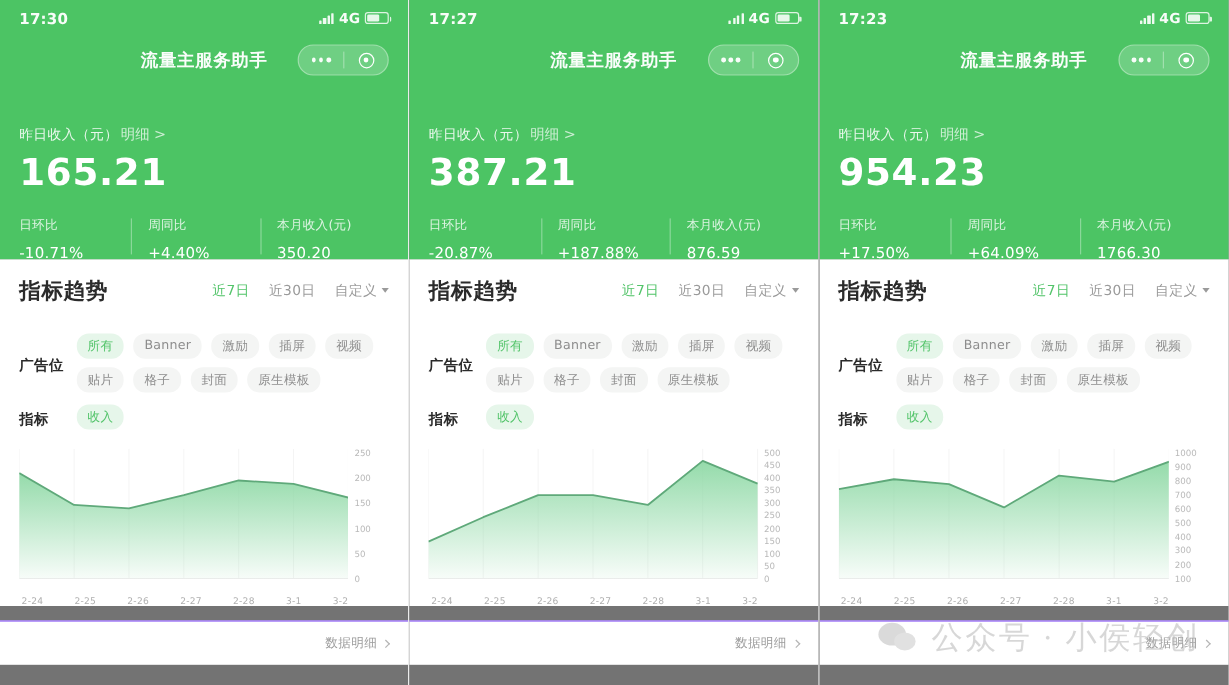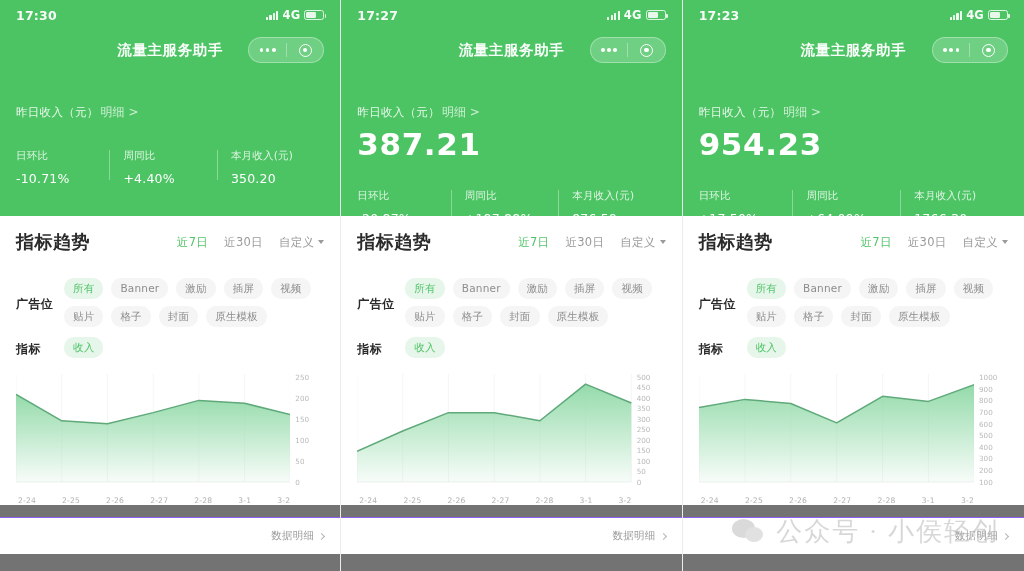--- a/index.html
+++ b/index.html
@@ -72,21 +72,21 @@
   .target i { width:4.6px; height:4.6px; border-radius:50%; background:#fff; display:block; }
 
   .hero-body { padding-top: 34px; }
   .hero-lbl-row { display:flex; align-items:center; gap:2px; }
   .hero-lbl { color:rgba(255,255,255,.88); font-size:11.5px; letter-spacing:.3px; }
   .hero-link { color:rgba(255,255,255,.72); font-size:12px; }
   .hero-amount {
     color:#fff; font-size:31px; font-weight:700; letter-spacing:.6px;
     margin-top:7px; line-height:1.05;
   }
-  .hero-stats { display:flex; margin-top:28px; }
+  .hero-stats { display:flex; margin-top:20px; }
   .stat { flex:1; position:relative; padding-right:6px; }
   .stat + .stat { padding-left:14px; }
   .stat + .stat::before {
     content:""; position:absolute; left:0; top:1px; width:1px; height:30px;
     background:rgba(255,255,255,.35);
   }
   .stat-k { color:rgba(255,255,255,.82); font-size:10.5px; letter-spacing:.2px; }
   .stat-v { color:#fff; font-size:12.5px; margin-top:8px; letter-spacing:.2px; }
 
   
@@ -185,20 +185,21 @@
                 <i></i>
               </div>
             </div>
           </div>
         </div>
         <div class="hero-body">
           <div class="hero-lbl-row">
             <div class="hero-lbl">昨日收入（元）</div>
             <div class="hero-link">明细 &gt;</div>
           </div>
+          <div class="hero-amount">165.21</div>
           <div class="hero-stats">
             <div class="stat">
               <div class="stat-k">日环比</div>
               <div class="stat-v">-10.71%</div>
             </div>
             <div class="stat">
               <div class="stat-k">周同比</div>
               <div class="stat-v">+4.40%</div>
             </div>
             <div class="stat">

